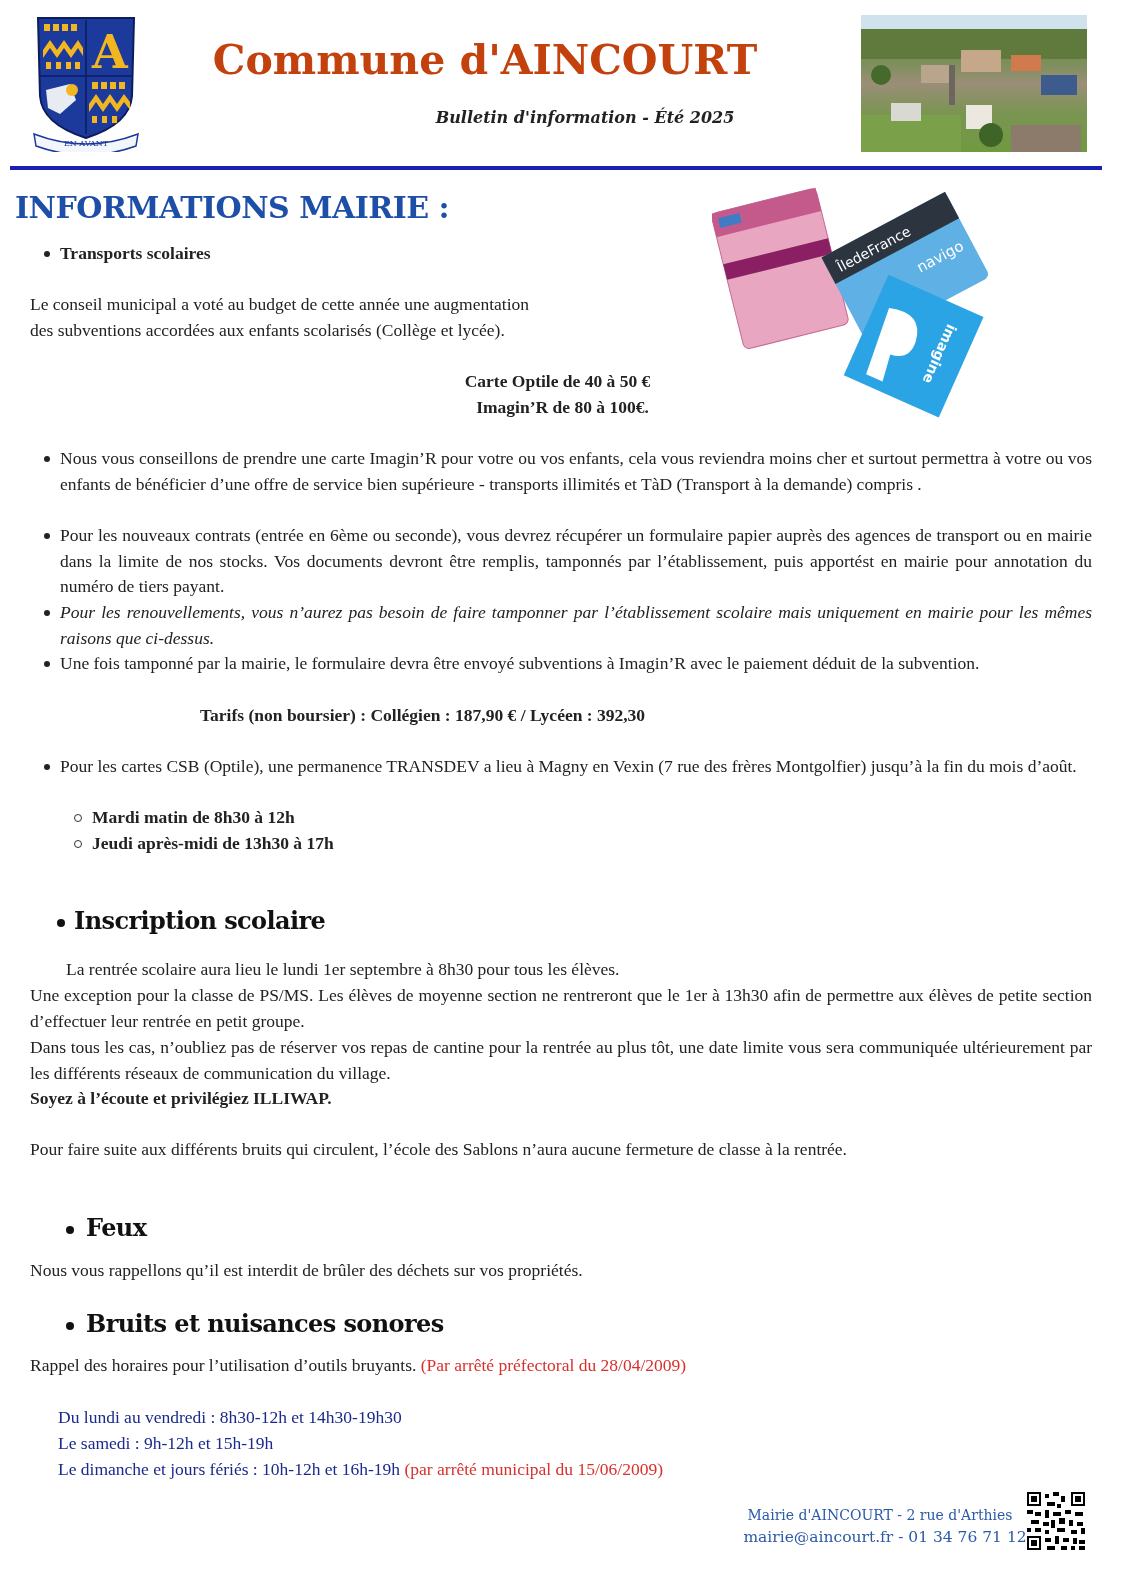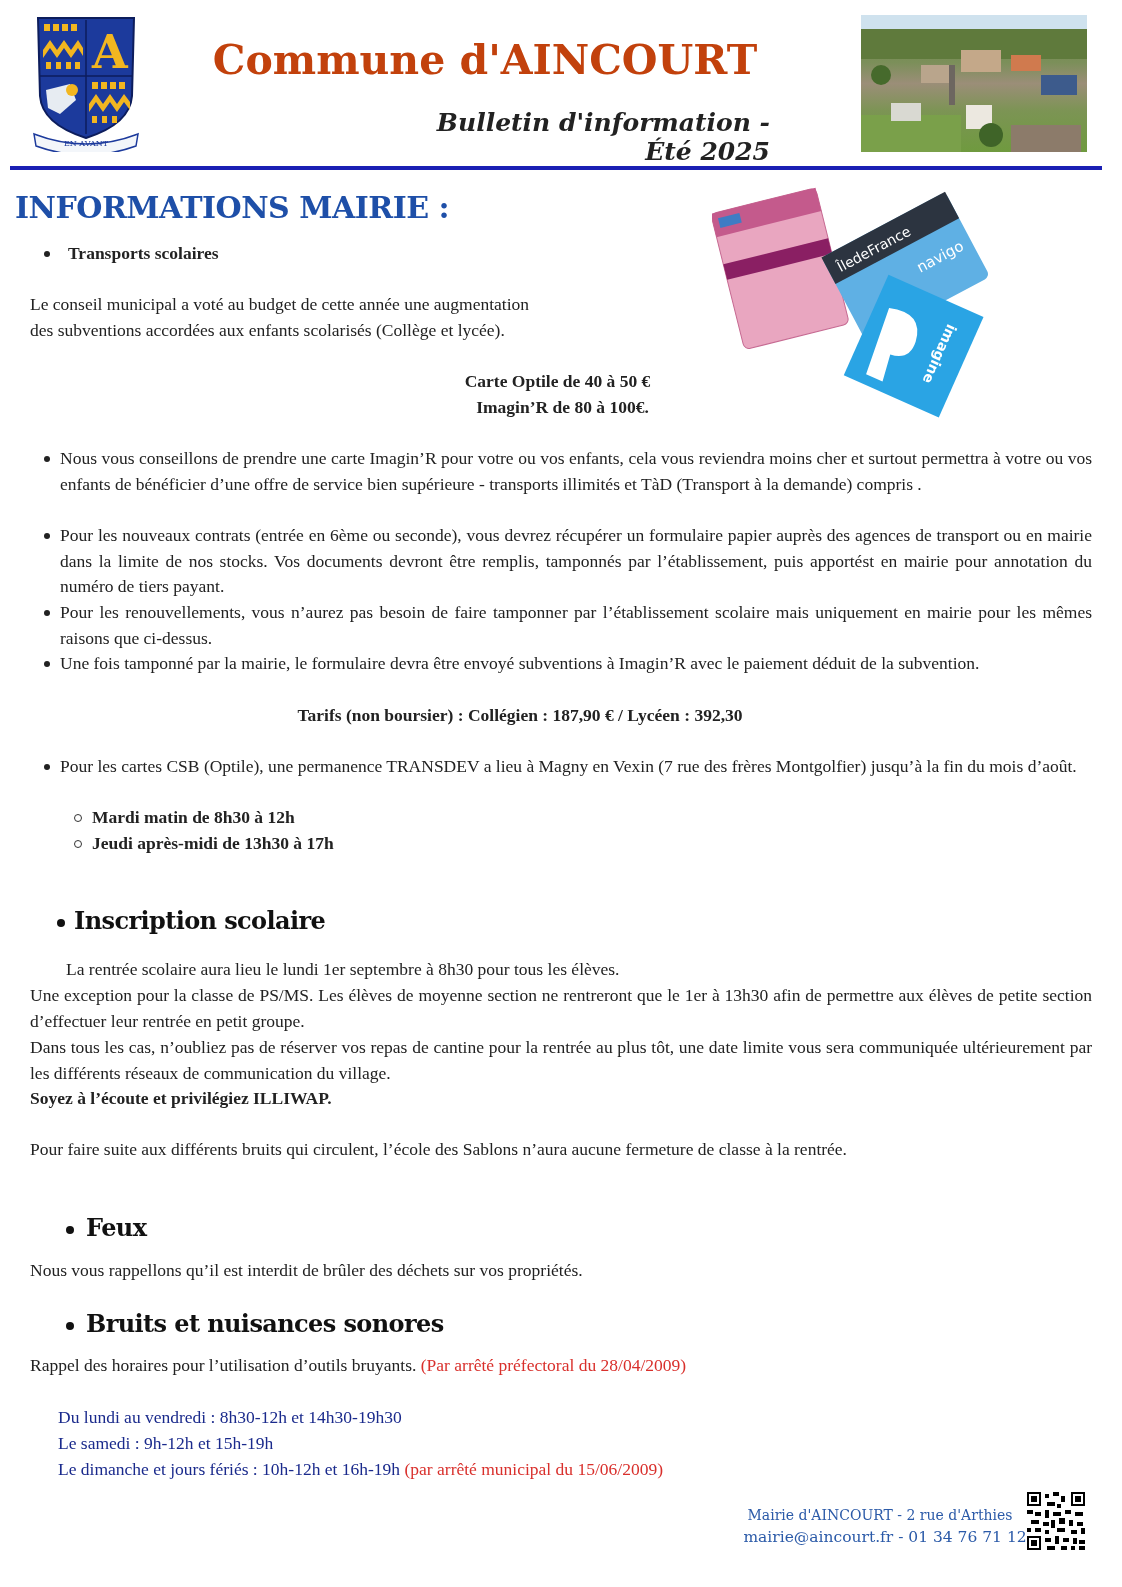--- a/index.html
+++ b/index.html
@@ -5,23 +5,23 @@
   html, body { margin: 0; padding: 0; background: #ffffff; }
   body { width: 1122px; height: 1587px; position: relative; overflow: hidden;
          font-family: "DejaVu Serif", "Liberation Serif", serif; color: #222; }
   .abs { position: absolute; }
 
   
   #crest { left: 30px; top: 14px; width: 112px; height: 138px; }
   #title { left: 200px; top: 30px; width: 570px; text-align: center;
            font-family: "DejaVu Serif", serif; font-weight: bold; font-size: 41px;
            color: #c2410c; letter-spacing: 0px; line-height: 60px; }
-  #subtitle { left: 400px; top: 108px; width: 370px; text-align: right;
+  #subtitle { left: 400px; top: 108px; width: 370px; text-align: center;
               font-family: "DejaVu Serif", serif; font-style: italic; font-weight: bold;
-              font-size: 25px; color: #222; }
+              font-size: 16px; color: #222; }
   #village-photo { left: 861px; top: 15px; width: 226px; height: 137px; overflow: hidden;
                    background: linear-gradient(180deg, #cfe4ef 0%, #cfe4ef 11%, #6e8a4c 13%, #7c8f5a 35%, #9b8e78 50%, #7c9454 70%, #6f9a3f 100%); }
   #header-rule { left: 10px; top: 166px; width: 1092px; height: 4px; background: #1a1fb4; }
 
   
   #section-title { left: 15px; top: 190px; font-family: "DejaVu Serif", serif; font-weight: bold;
                    font-size: 30px; color: #1e4fa8; letter-spacing: -0.5px; }
 
   .text { font-family: "Liberation Serif", "DejaVu Serif", serif; font-size: 17.5px; line-height: 25.6px; color: #222; }
   .bold { font-weight: bold; }
@@ -94,21 +94,21 @@
     <circle cx="130" cy="120" r="12" fill="#3f6428"></circle>
     <circle cx="20" cy="60" r="10" fill="#466a2c"></circle>
   </svg>
 </div>
 
 <div id="header-rule" class="abs"></div>
 
 <div id="section-title" class="abs">INFORMATIONS  MAIRIE :</div>
 
 <span class="bullet" style="top:251px;"></span>
-<div class="abs text bold" style="left:60px; top:241px;margin-left:8px;">Transports scolaires</div>
+<div class="abs text bold" style="left:60px; top:241px;">Transports scolaires</div>
 
 <div class="abs text" style="left:30px; top:292px;text-align:right;">Le conseil municipal a voté au budget de cette année une  augmentation</div>
 <div class="abs text" style="left:30px; top:318px;">des  subventions  accordées  aux enfants scolarisés (Collège et lycée).</div>
 
 <div class="abs text bold" style="left:400px; top:369px; width:315px; text-align:center;">Carte Optile de 40 à 50 €</div>
 <div class="abs text bold" style="left:400px; top:395px; width:325px; text-align:center;">Imagin’R de 80 à 100€.</div>
 
 <div id="cards" class="abs">
   <svg width="280" height="240" viewBox="0 0 280 240">
     <g transform="rotate(-14 70 80)">
@@ -131,26 +131,26 @@
   </svg>
 </div>
 
 <span class="bullet" style="top:456px;"></span>
 <div class="abs text justify" style="left:60px; top:446px; width:1032px;">Nous vous conseillons de prendre une carte Imagin’R pour votre ou vos enfants, cela vous reviendra moins cher et surtout permettra à votre ou vos enfants de bénéficier d’une offre de service bien supérieure - transports  illimités et TàD  (Transport à la demande) compris .</div>
 
 <span class="bullet" style="top:533px;"></span>
 <div class="abs text justify" style="left:60px; top:523px; width:1032px;">Pour les nouveaux contrats (entrée en 6ème ou seconde), vous devrez récupérer un formulaire papier auprès des agences de transport ou en mairie dans la limite de nos stocks. Vos documents devront être remplis, tamponnés par l’établissement, puis apportést en mairie pour annotation du numéro de tiers payant.</div>
 
 <span class="bullet" style="top:610px;"></span>
-<div class="abs text justify" style="left:60px; top:600px; width:1032px;">Pour les renouvellements, vous n’aurez pas besoin de faire tamponner par l’établissement scolaire mais uniquement en mairie pour les mêmes raisons que ci-dessus.</div>
+<div class="abs text justify" style="left:60px; top:600px; width:1032px;font-style:italic;">Pour les renouvellements, vous n’aurez pas besoin de faire tamponner par l’établissement scolaire mais uniquement en mairie pour les mêmes raisons que ci-dessus.</div>
 
 <span class="bullet" style="top:661px;"></span>
 <div class="abs text justify" style="left:60px; top:651px; width:1032px;">Une fois tamponné par la mairie, le formulaire devra être envoyé subventions à Imagin’R avec le paiement déduit de la subvention.</div>
 
-<div class="abs text bold" style="left:210px; top:703px; width:620px; text-align:center;">Tarifs (non boursier) : Collégien : 187,90 € / Lycéen : 392,30</div>
+<div class="abs text bold" style="left:200px; top:703px; width:620px; text-align:left;">Tarifs (non boursier) : Collégien : 187,90 € / Lycéen : 392,30</div>
 
 <span class="bullet" style="top:764px;"></span>
 <div class="abs text justify" style="left:60px; top:754px; width:1032px;">Pour les cartes CSB (Optile), une permanence TRANSDEV a lieu à Magny en Vexin (7 rue des frères Montgolfier) jusqu’à la fin du mois d’août.</div>
 
 <span class="circle" style="top:814px;"></span>
 <div class="abs text bold" style="left:92px; top:805px;">Mardi matin de 8h30 à 12h</div>
 <span class="circle" style="top:840px;"></span>
 <div class="abs text bold" style="left:92px; top:831px;">Jeudi après-midi de 13h30 à 17h</div>
 
 <span class="big-bullet" style="top:919px;"></span>

